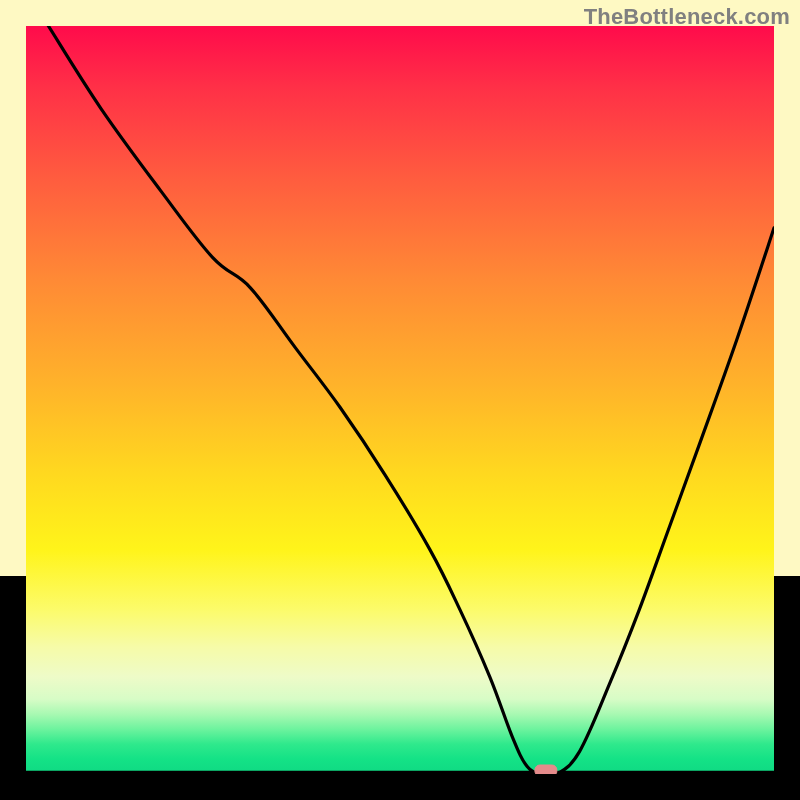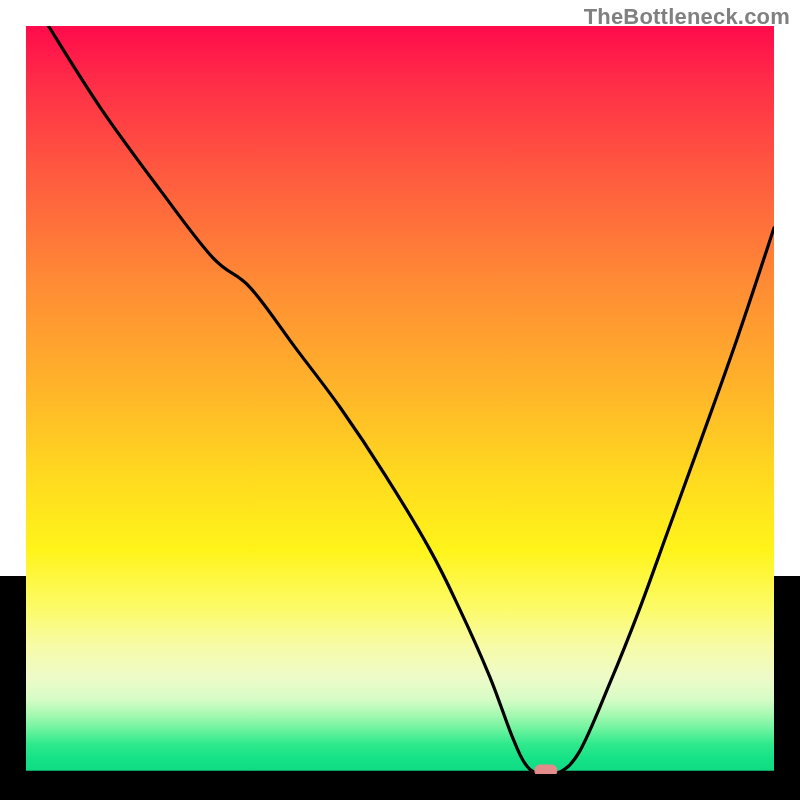--- a/index.html
+++ b/index.html
@@ -8,21 +8,21 @@
     width: 800px;
     height: 800px;
     background: #000;
     overflow: hidden;
     font-family: Arial, Helvetica, sans-serif;
   }
   .frame {
     position: relative;
     width: 800px;
     height: 576px;
-    background: #ffffff;
+    background: #fef9c3;
   }
   .watermark {
     position: absolute;
     top: 4px;
     right: 10px;
     color: #808080;
     font-size: 22px;
     font-weight: 600;
     letter-spacing: 0.2px;
     z-index: 30;

